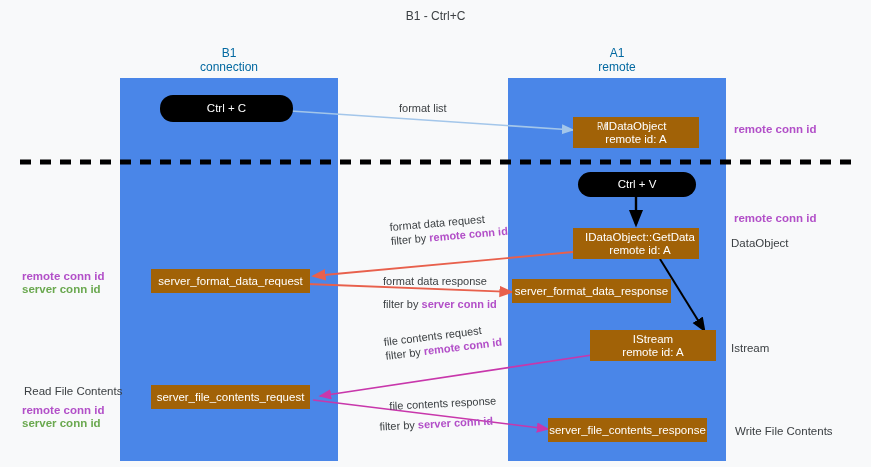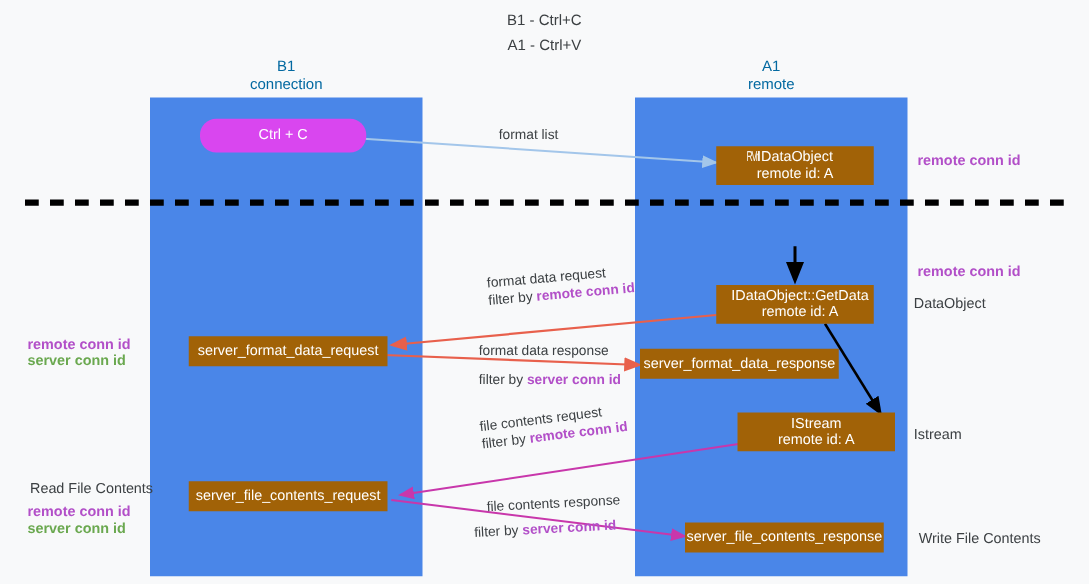--- a/index.html
+++ b/index.html
@@ -26,21 +26,21 @@
     position:absolute;text-align:center;font-size:12px;line-height:14px;color:#0369a1;
   }
 
   
   .box{
     position:absolute;display:flex;flex-direction:column;
     align-items:center;justify-content:center;
     font-size:11.5px;line-height:13px;color:#ffffff;text-align:center;
     box-sizing:border-box;padding:2px 4px;
   }
-  .box.green{background:#d946ef;border-radius:13px;}
+  .box.green{background:#000000;border-radius:13px;}
   .box.orange{background:#a16207;}
   .box .l2{display:block;}
 
   
   .overlap{position:relative;display:inline-block;}
   .overlap .under{
     position:absolute;left:-12px;top:0;white-space:nowrap;
     opacity:.92;letter-spacing:-1.5px;transform:scaleX(.6);
   }
 
@@ -56,21 +56,20 @@
   }
   .elabel .hi-purple{color:#b24fc8;font-weight:bold;}
 </style>
 </head>
 <body>
 
 <div class="stage">
 
   <div class="title">
     <div>B1 - Ctrl+C</div>
-    <div>A1 - Ctrl+V</div>
   </div>
 
   <div class="lane-head" style="left:120px;top:46px;width:218px;">
     <div>B1</div>
     <div>connection</div>
   </div>
   <div class="lane-head" style="left:508px;top:46px;width:218px;">
     <div>A1</div>
     <div>remote</div>
   </div>
@@ -116,20 +115,23 @@
   </div>
 
   <div class="box orange" style="left:573px;top:117px;width:126px;height:31px;">
     <span class="overlap">
       <span class="under">RVrI</span>
       <span>IDataObject</span>
     </span>
     <span class="l2">remote id: A</span>
   </div>
 
+  <div class="box green" style="left:578px;top:172px;width:118px;height:25px;">
+    <span>Ctrl + V</span>
+  </div>
 
   <div class="box orange" style="left:573px;top:228px;width:126px;height:31px;padding-left:12px;">
     <span>IDataObject::GetData</span>
     <span class="l2">remote id: A</span>
   </div>
 
   <div class="box orange" style="left:590px;top:330px;width:126px;height:31px;">
     <span>IStream</span>
     <span class="l2">remote id: A</span>
   </div>

